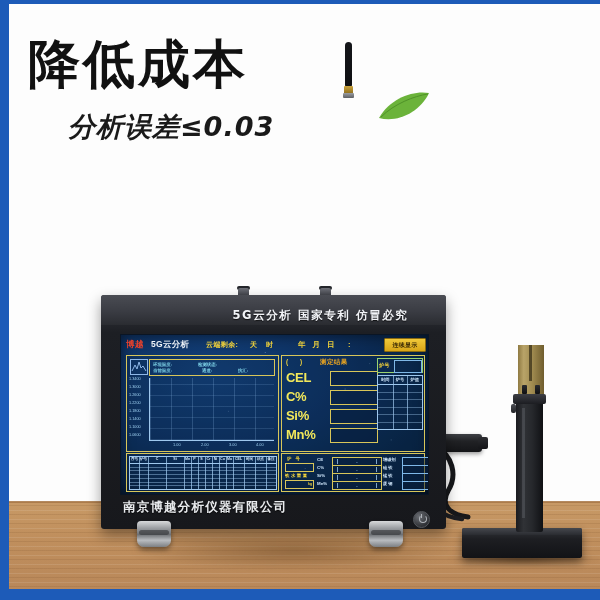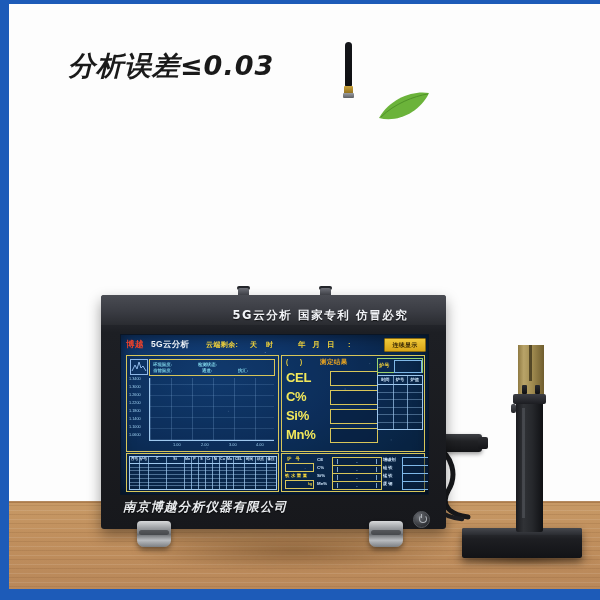--- a/index.html
+++ b/index.html
@@ -96,21 +96,20 @@
     border:1px solid #55585e;
   }
   .power-glyph{position:absolute;left:4.5px;top:3px;width:6px;height:6px;border:1.2px solid #aeb2b8;border-radius:50%;border-top-color:transparent;}
   .power-stick{position:absolute;left:7px;top:2px;width:1.2px;height:4px;background:#aeb2b8;}
 
   .company{
     position:absolute;left:22px;top:204px;
     color:#e9ebee;font-size:12.5px;font-weight:bold;letter-spacing:1.2px;
     font-family:"DejaVu Sans","Liberation Sans",sans-serif;
     text-shadow:0 1px 1px rgba(0,0,0,.8);
-    font-style:italic;
   }
 
   
   .antenna{position:absolute;left:345px;top:42px;width:7px;height:46px;z-index:24;
     background:linear-gradient(180deg,#15161a 0%,#101114 70%,#0c0d10 100%);border-radius:4px;}
   .antenna-base{position:absolute;left:344px;top:86px;width:9px;height:8px;z-index:24;
     background:linear-gradient(180deg,#caa23c,#8c6d1d);border-radius:1px;}
   .antenna-nut{position:absolute;left:343px;top:93px;width:11px;height:5px;z-index:24;
     background:linear-gradient(180deg,#9a9da2,#5d6065);border-radius:1px;}
 
@@ -246,20 +245,21 @@
 <div id="stage">
 
   <div class="bg-white"></div>
   <div class="bg-wood">
     <div class="wood-seam"></div>
     <div class="wood-grain"></div>
     <div class="wood-shadow"></div>
   </div>
 
   <div class="headline">
+    <div class="hl-line">降低成本</div>
     <div class="hl-sub">分析误差≤0.03</div>
   </div>
 
   <svg class="leaf" viewBox="0 0 56 34">
     <path d="M3 28 C14 8 38 0 53 3 C44 22 22 33 3 28 Z" fill="#6bb33a"></path>
     <path d="M5 27 C18 14 38 6 52 4" stroke="#4f9228" stroke-width="1" fill="none"></path>
   </svg>
 
   <div class="device">
 

